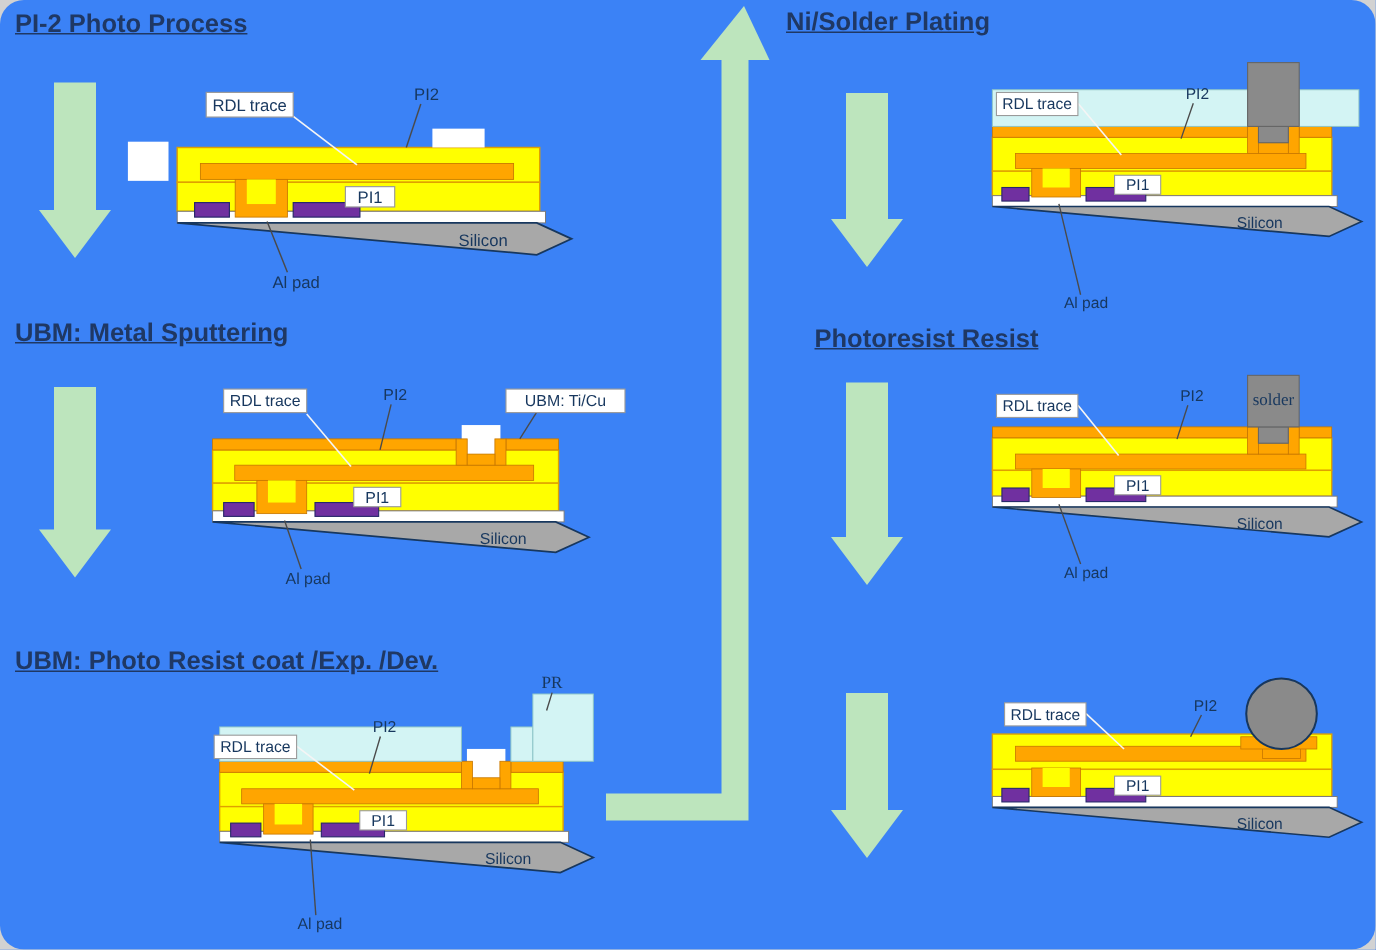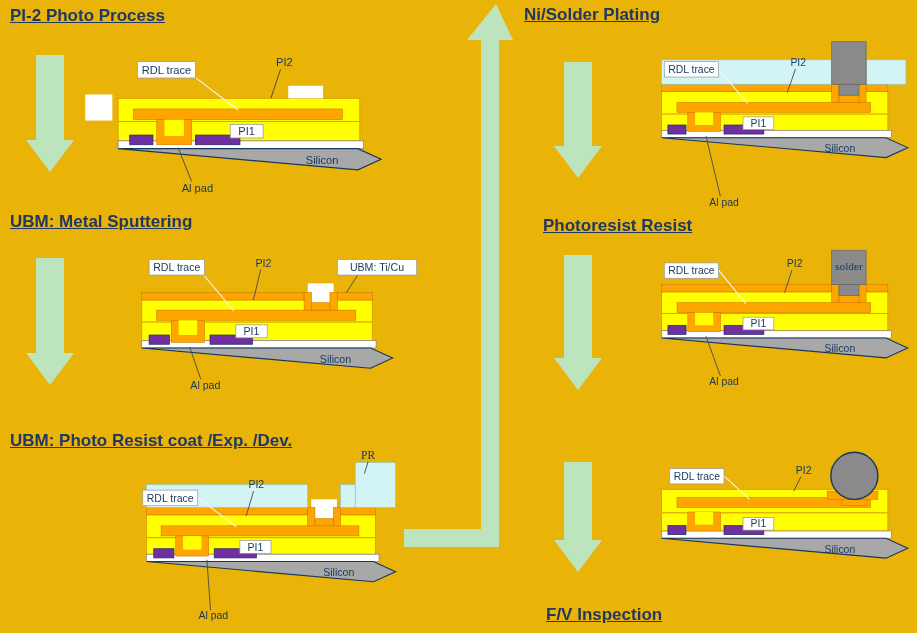--- a/index.html
+++ b/index.html
@@ -1,17 +1,17 @@
 <!DOCTYPE html>
 <html><head>
 <meta charset="utf-8">
 <style>
   html,body{margin:0;padding:0;background:#D2D2D2;}
-  .page{position:relative;width:917px;height:633px;background:#eab308;overflow:hidden;
-        font-family:"Liberation Sans",sans-serif;}
+  .page{position:relative;width:917px;height:633px;background:#3b82f6;overflow:hidden;
+        font-family:"Liberation Sans",sans-serif;border-radius:16px;}
   .bglayer{position:absolute;left:0;top:0;z-index:0;}
   .diag{position:absolute;z-index:1;}
   .title{position:absolute;z-index:2;font:bold 17px "Liberation Sans",sans-serif;
          color:#1F3864;text-decoration:underline;white-space:nowrap;}
   
   .yellow{fill:#FFFF00;stroke:#DFA000;stroke-width:1;}
   .nb{stroke:none;}
   .orange{fill:#FFA500;stroke:#C87800;stroke-width:0.6;}
   .purple{fill:#7030A0;stroke:#26276A;stroke-width:0.8;}
   .si{fill:#A8A8A8;stroke:#17375E;stroke-width:1.2;}
@@ -39,21 +39,20 @@
     <polygon class="garrow" points="564,62 592,62 592,146 602,146 578,178 554,146 564,146"></polygon>
     <polygon class="garrow" points="564,255 592,255 592,358 602,358 578,390 554,358 564,358"></polygon>
     <polygon class="garrow" points="564,462 592,462 592,540 602,540 578,572 554,540 564,540"></polygon>
   </svg>
 
   <div class="title" style="left:10px;top:6px">PI-2 Photo Process</div>
   <div class="title" style="left:10px;top:212px">UBM: Metal Sputtering</div>
   <div class="title" style="left:10px;top:431px">UBM: Photo Resist coat /Exp. /Dev.</div>
   <div class="title" style="left:524px;top:5px">Ni/Solder Plating</div>
   <div class="title" style="left:543px;top:216px">Photoresist Resist</div>
-  <div class="title" style="left:546px;top:605px">F/V Inspection</div>
 
   <svg class="diag" style="left:83px;top:50px;width:310px;height:145px" viewBox="0 0 320 150">
     <rect x="2" y="46" width="28" height="27" class="wht"></rect>
     <rect x="36" y="50" width="250" height="24" class="yellow"></rect>
     <rect x="36" y="74" width="250" height="20" class="yellow"></rect>
     <rect x="36" y="94" width="254" height="8" class="strip"></rect>
     <rect x="48" y="88" width="24" height="10" class="purple"></rect>
     <rect x="116" y="88" width="46" height="10" class="purple"></rect>
     <polygon points="36,102 284,102 308,113 284,124" class="si"></polygon>
     <g>

